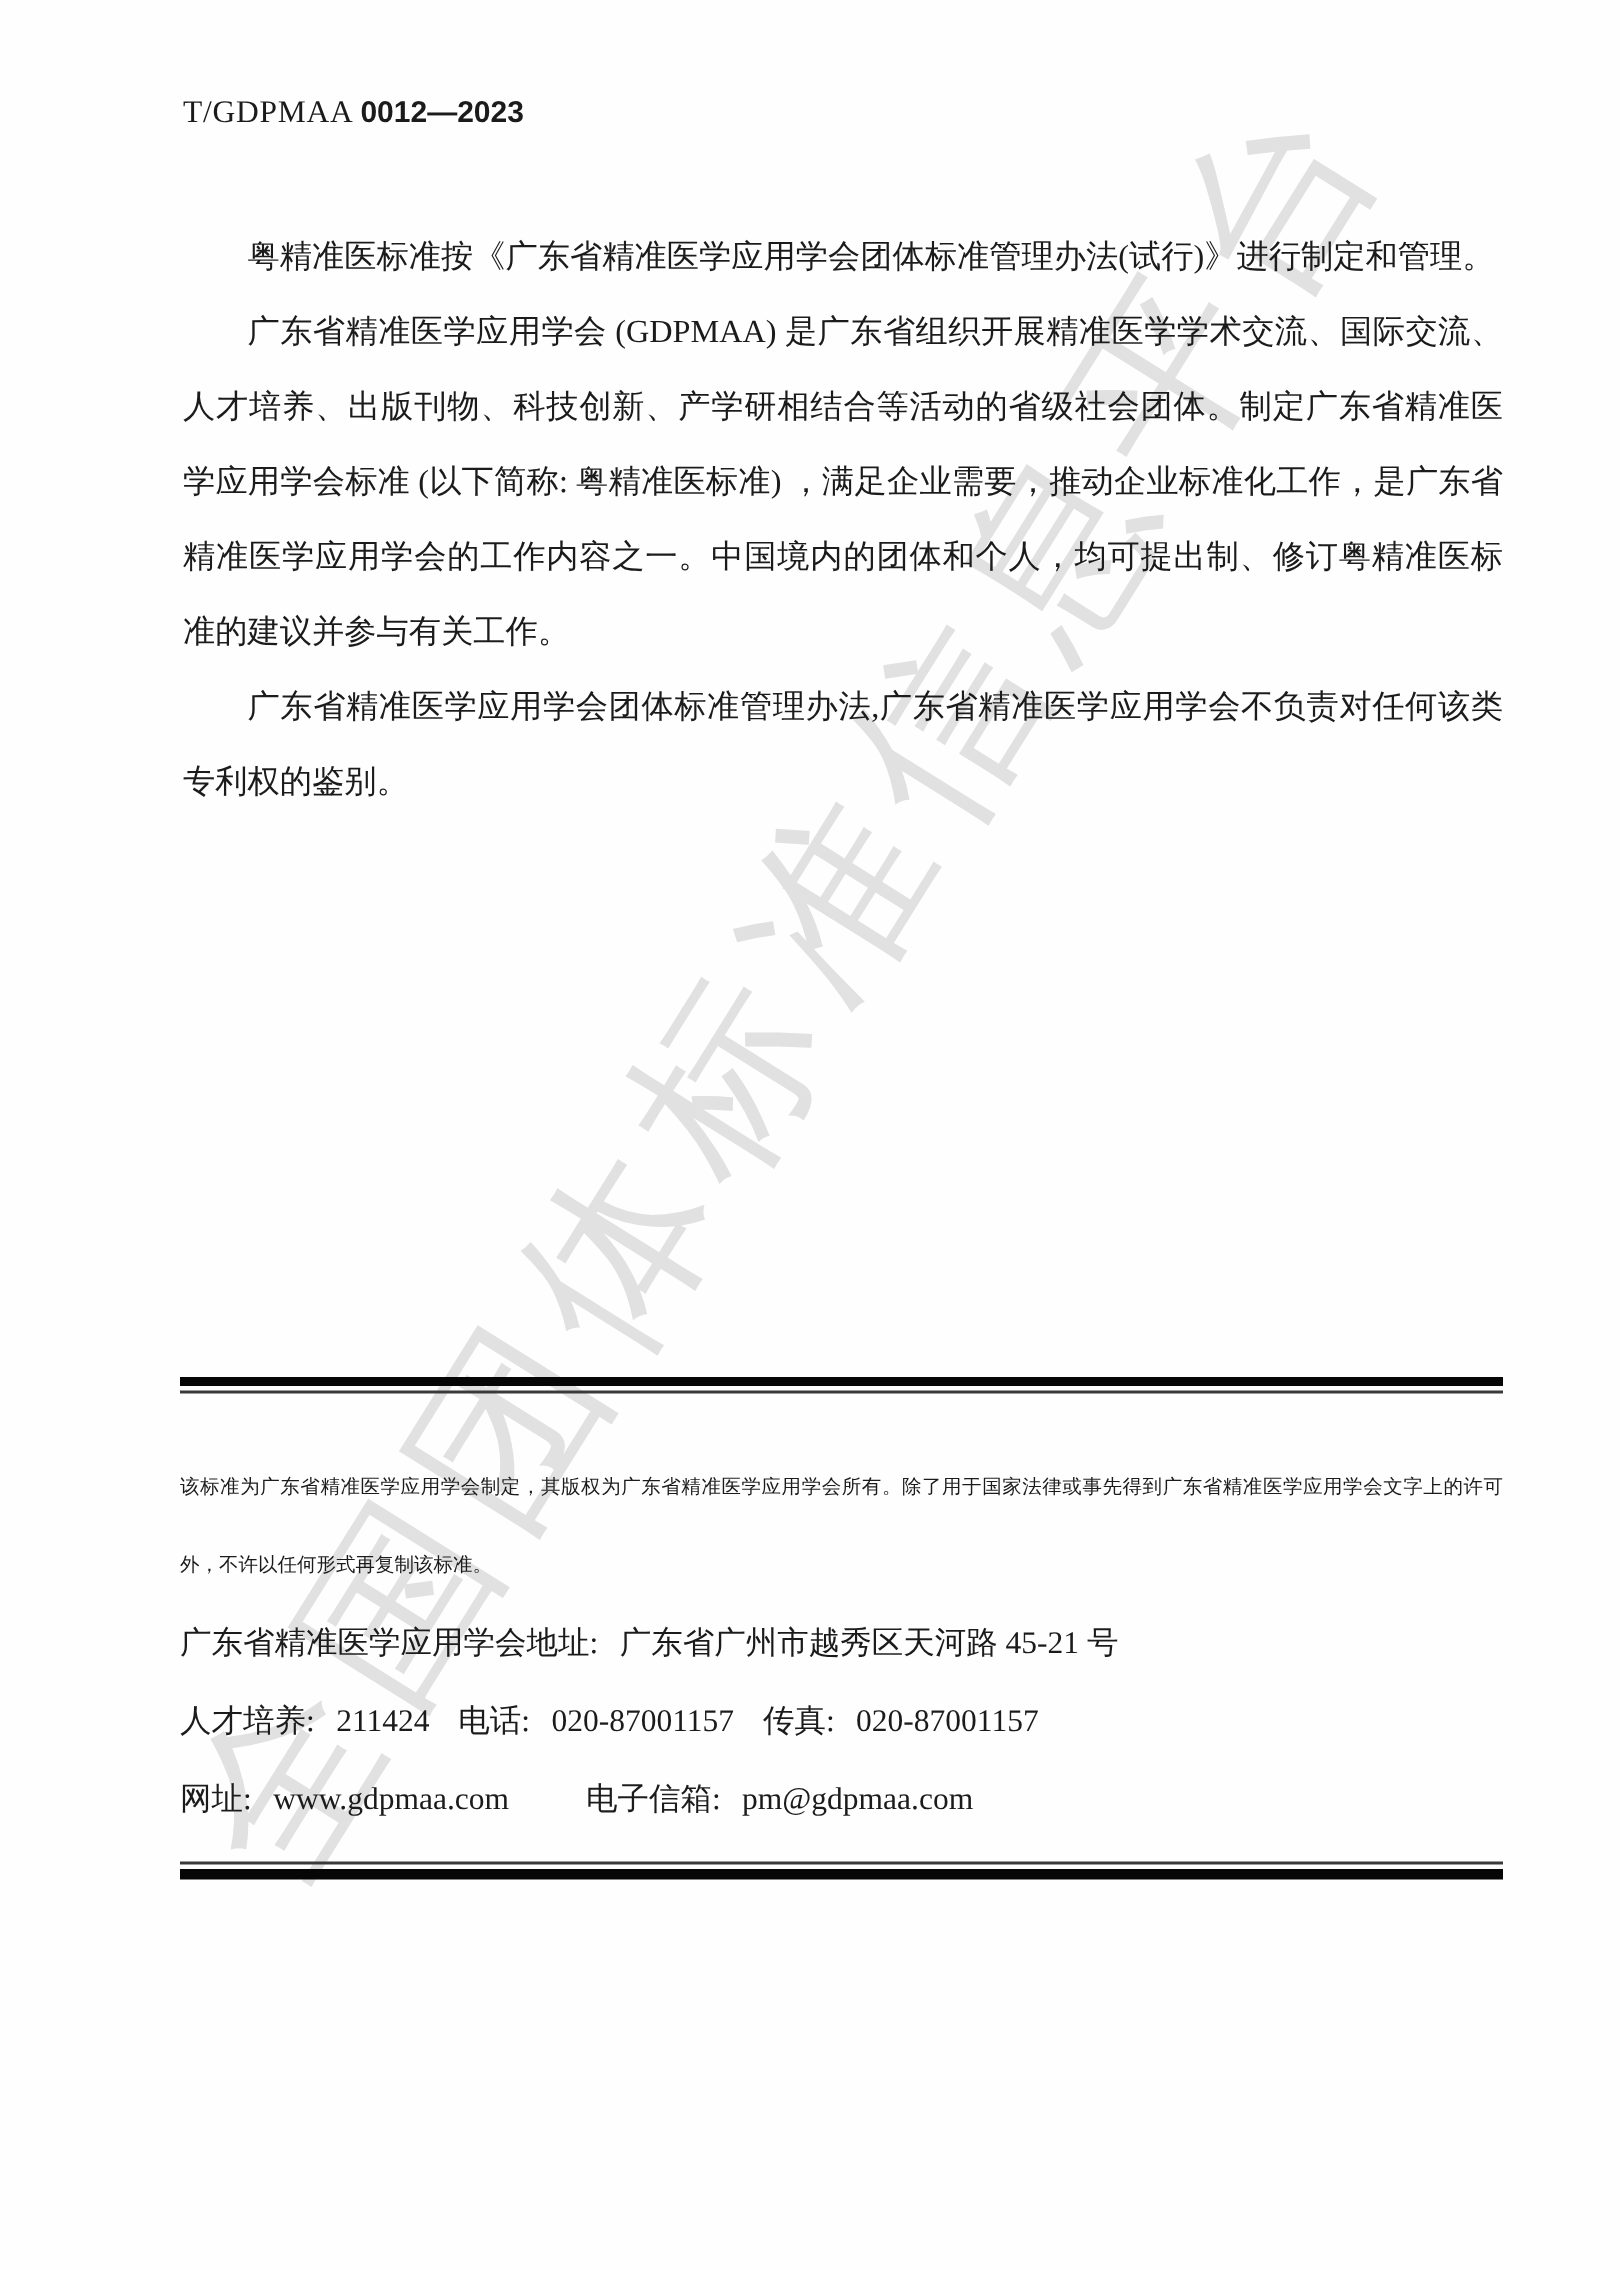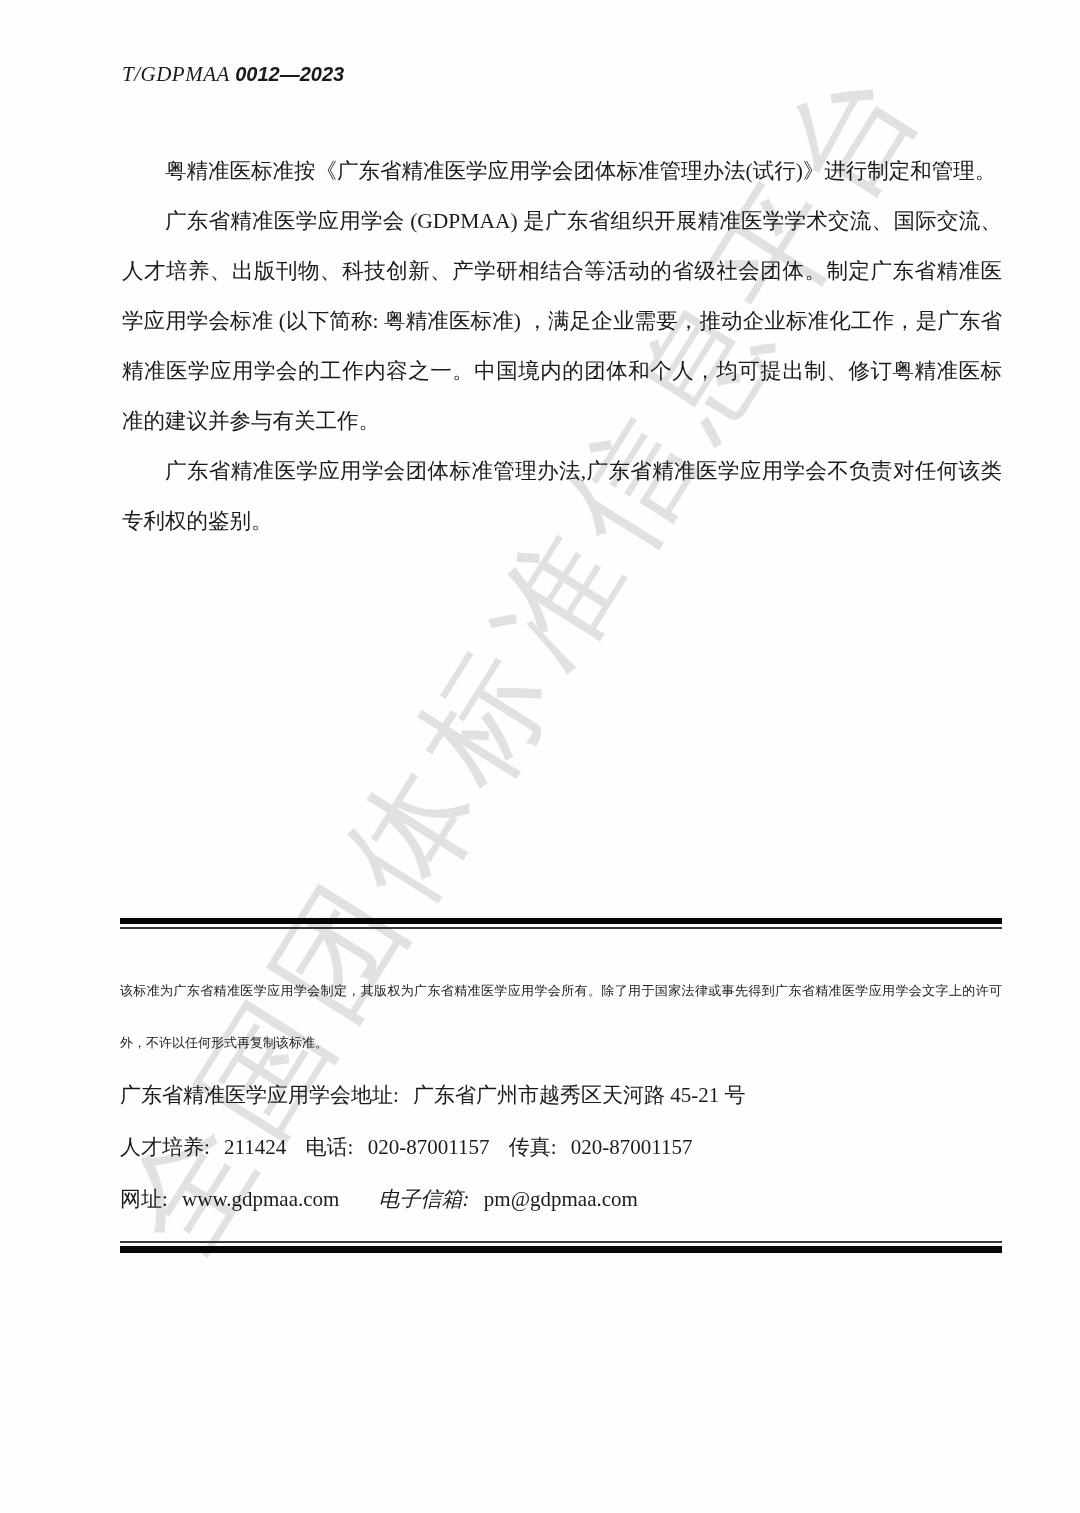--- a/index.html
+++ b/index.html
@@ -28,21 +28,20 @@
     transform: rotate(-58deg);
     z-index: 0;
     pointer-events: none;
     user-select: none;
   }
   .doc-header {
     position: absolute; left: 122px; top: 62px;
     font-size: 21px;
     z-index: 1;
     letter-spacing: 0.5px;
-    font-style: italic;
   }
   .doc-header .doc-code {
     font-family: "Liberation Sans", "DejaVu Sans", sans-serif;
     font-weight: 700;
     font-size: 20px;
     letter-spacing: 0;
   }
   .foreword {
     position: absolute; left: 122px; top: 146px;
     width: 880px;
@@ -70,21 +69,21 @@
     text-align: justify;
   }
   .contact-line {
     margin: 0;
     font-size: 21px;
     line-height: 52px;
     white-space: nowrap;
   }
   .contact-line .v    { margin-left: 9px; margin-top: 16px; }
   .contact-line .pair { margin-left: 14px; }
-  .contact-line .pair.wide { margin-left: 34px; font-style: italic; }
+  .contact-line .pair.wide { margin-left: 46px; }
 </style>
 </head>
 <body>
 
 <div class="page">
 
   <div class="watermark" style="color: rgb(225, 225, 225);">全国团体标准信息平台</div>
 
   <header class="doc-header">
     <span>T/GDPMAA</span>

